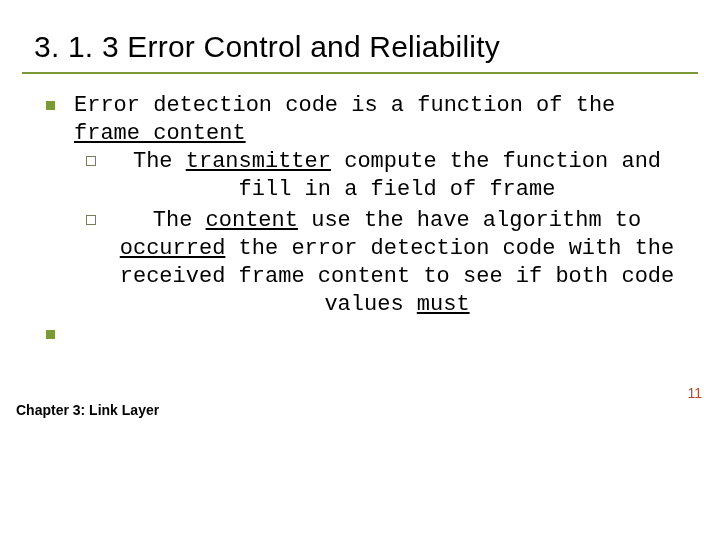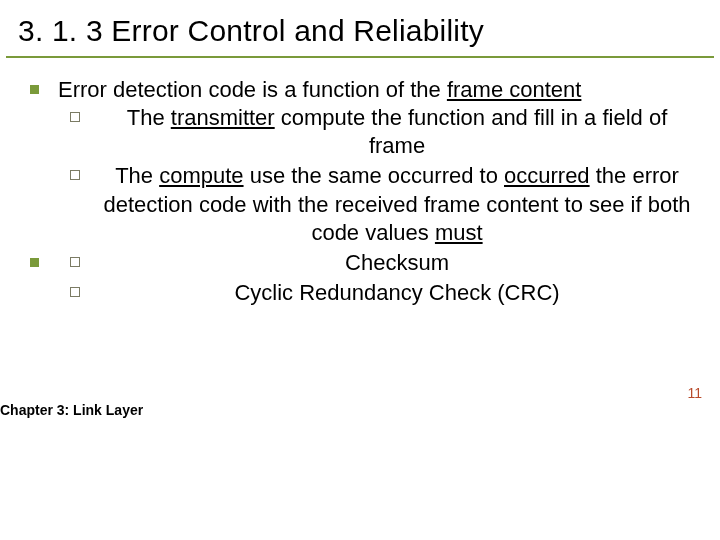--- a/index.html
+++ b/index.html
@@ -11,41 +11,42 @@
     font-family: Arial, Helvetica, sans-serif;
     color: #000;
     position: relative;
     overflow: hidden;
   }
   .slide {
     box-sizing: border-box;
     width: 720px;
     height: 432px;
     position: relative;
-    padding: 0;
+    padding: 16px;
     border-radius: 31px;
   }
   .title {
     font-size: 30px;
     color: #000;
     padding: 14px 10px 8px 12px;
     border-bottom: 2px solid #7a9a3a;
     margin: 0 6px;
     font-weight: normal;
     letter-spacing: 0.2px;
   }
   .content {
     padding: 18px 26px 0 26px;
     font-size: 22px;
     line-height: 1.28;
   }
   ul.level1 {
     list-style: none;
     margin: 0;
     padding: 0;
+    font-family: Liberation Mono, monospace;
   }
   ul.level1 > li {
     position: relative;
     padding-left: 32px;
     margin-bottom: 2px;
   }
   ul.level1 > li:before {
     content: "";
     position: absolute;
     left: 4px;
@@ -105,34 +106,26 @@
   <div class="content">
     <ul class="level1">
 
       <li>
         <span>Error detection code is a function of the </span><span class="u">frame content</span>
         <ul class="level2">
           <li>
             <span>The </span><span class="u">transmitter</span><span> compute the function and fill in a field of frame</span>
           </li>
           <li>
-            <span>The </span><span class="u">compute</span><span> use the same occurred to </span><span class="u">occurred</span><span> the error detection code with the received frame content to see if both code values </span><span class="u">must</span>
+            <span>The </span><span class="u">content</span><span> use the have algorithm to </span><span class="u">occurred</span><span> the error detection code with the received frame content to see if both code values </span><span class="u">must</span>
           </li>
         </ul>
       </li>
 
       <li>
-        <ul class="level2">
-          <li>
-            <span>Checksum</span>
-          </li>
-          <li>
-            <span>Cyclic Redundancy Check (CRC)</span>
-          </li>
-        </ul>
       </li>
 
     </ul>
   </div>
 
   <div class="footer-center">Chapter 3: Link Layer</div>
   <div class="footer-right">11</div>
 
 </div>
 

